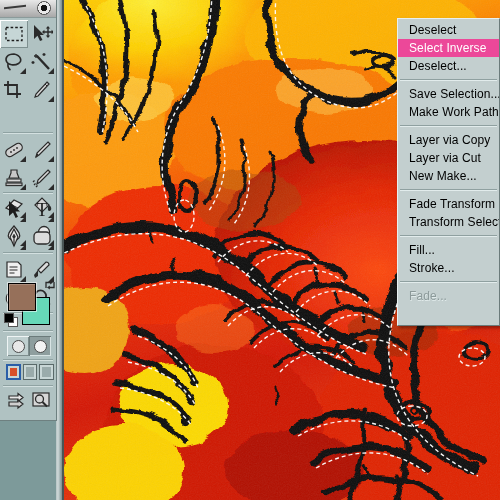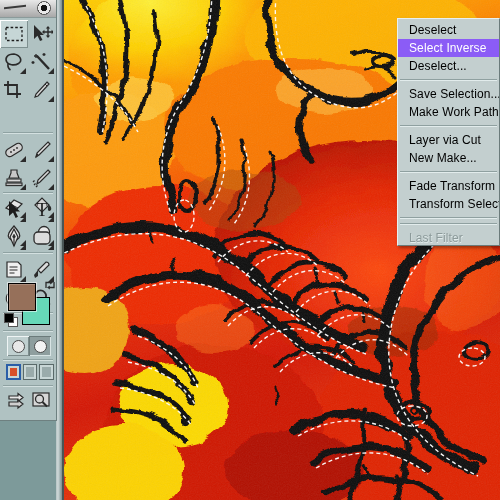--- a/index.html
+++ b/index.html
@@ -104,40 +104,40 @@
   .scr-btn.active{border:2px solid #2a5ea8;}
   .scr-inner{position:absolute;left:2px;top:2px;right:2px;bottom:2px;background:#9aabab;}
   .scr-btn.active .scr-inner{background:#d8502a;}
 
   
   #jump-row{position:absolute;left:7px;top:390px;width:46px;height:22px;display:flex;gap:3px;}
   .jump-btn{width:21px;height:20px;position:relative;}
 
   
   #context-menu{
-    position:absolute;left:397px;top:18px;width:103px;height:228px;
+    position:absolute;left:397px;top:18px;width:103px;height:308px;
     background:#c3cfcf;
     box-sizing:border-box;
     border-top:1px solid #e8f0f0;
     border-left:1px solid #e8f0f0;
     border-right:1px solid #6b7b7b;
     border-bottom:1px solid #6b7b7b;
     box-shadow:2px 2px 3px rgba(0,0,0,.35);
     overflow:hidden;
     padding-top:2px;
   }
   .mi{
     height:18px;line-height:18px;
     padding-left:11px;
     font-size:12px;
     color:#000;
     white-space:nowrap;
     letter-spacing:.1px;
   }
-  .mi.hl{background:#8b5cf6;color:#fff;}
+  .mi.hl{background:#ec4899;color:#fff;}
   .mi.dis{color:#8c9a9a;text-shadow:0.5px 0.5px 0 #e2ecec;}
   .msep{
     height:1px;margin:4px 2px 4px 2px;
     background:#8fa0a0;border-bottom:1px solid #e2ecec;
   }
 </style>
 </head>
 <body style="background: rgb(125, 154, 154);">
 
 <div id="root">
@@ -566,24 +566,26 @@
   </div>
 
   <div id="context-menu">
       <div class="mi">Deselect</div>
       <div class="mi hl">Select Inverse</div>
       <div class="mi">Deselect...</div>
       <div class="msep"></div>
       <div class="mi">Save Selection...</div>
       <div class="mi">Make Work Path...</div>
       <div class="msep"></div>
+      <div class="mi">Layer via Copy</div>
       <div class="mi">Layer via Cut</div>
       <div class="mi">New Make...</div>
       <div class="msep"></div>
       <div class="mi">Fade Transform</div>
       <div class="mi">Transform Selection</div>
       <div class="msep"></div>
+      <div class="mi">Fill...</div>
+      <div class="mi">Stroke...</div>
       <div class="msep"></div>
-      <div class="mi dis">Last Filter</div>
       <div class="mi dis">Fade...</div>
     </div>
 
 </div>
 
 </body></html>

